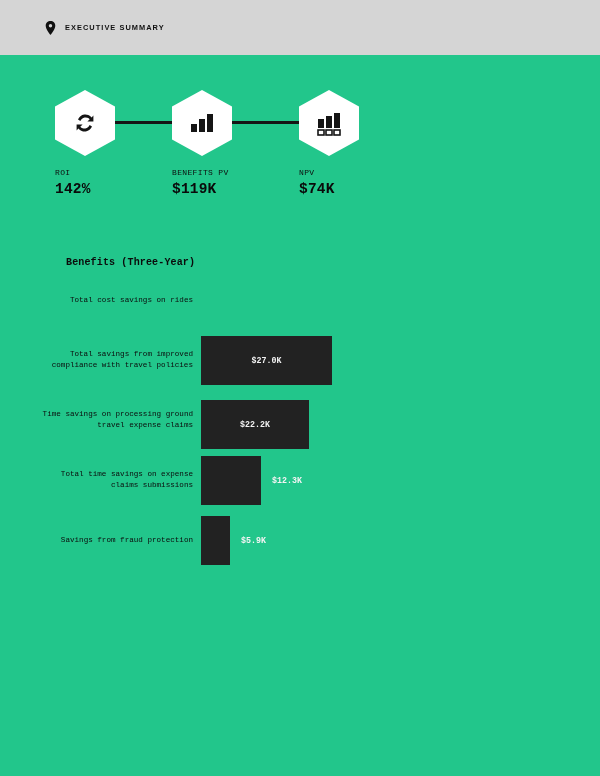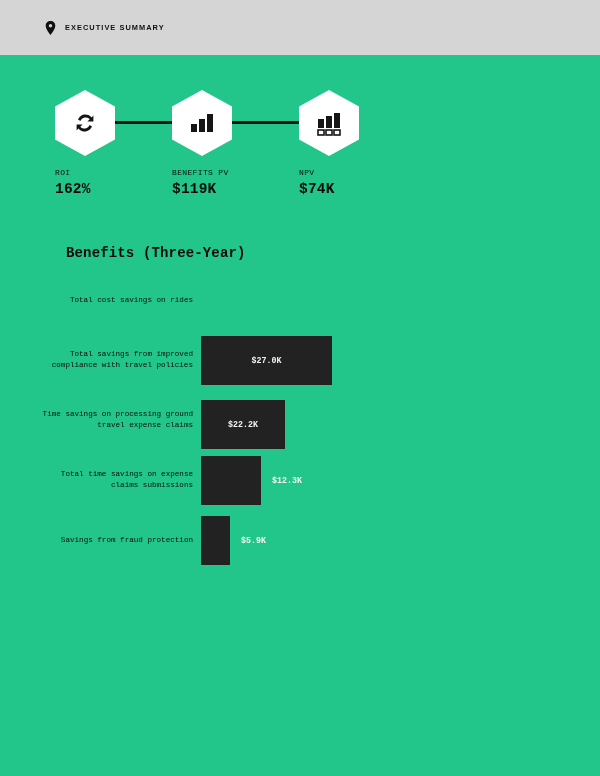--- a/index.html
+++ b/index.html
@@ -112,22 +112,22 @@
   
   #chart-block {
     position: absolute;
     left: 0;
     top: 190px;
     width: 600px;
   }
   #chart-title {
     position: absolute;
     left: 66px;
-    top: 0;
-    font-size: 14px;
+    top: 12px;
+    font-size: 10px;
     font-weight: bold;
     color: #0b0b0b;
     letter-spacing: 0.15px;
     white-space: nowrap;
   }
   #bars {
     position: absolute;
     left: 0;
     top: 25px;
     width: 600px;
@@ -209,21 +209,21 @@
           <div class="hex">
             <span>
               <svg width="26" height="26" viewBox="0 0 26 26" xmlns="http://www.w3.org/2000/svg">
                 <path d="M6.0 9.6 A8 8 0 0 1 19.6 7.4 L21.4 5.6 L21.4 11.6 L15.4 11.6 L17.7 9.3 A5.6 5.6 0 0 0 8.4 10.9 Z" fill="#151515"></path>
                 <path d="M20.0 16.4 A8 8 0 0 1 6.4 18.6 L4.6 20.4 L4.6 14.4 L10.6 14.4 L8.3 16.7 A5.6 5.6 0 0 0 17.6 15.1 Z" fill="#151515"></path>
               </svg>
             </span>
           </div>
         </div>
         <div class="kpi-label">ROI</div>
-        <div class="kpi-value">162%</div>
+        <div class="kpi-value">142%</div>
       </div>
 
       <div class="kpi" style="left:127px;">
         <div class="kpi-hex-wrap">
           <div class="hex">
             <span>
               <svg width="26" height="24" viewBox="0 0 26 24" xmlns="http://www.w3.org/2000/svg">
                 <rect x="2" y="13" width="6" height="8" fill="#151515"></rect>
                 <rect x="10" y="8" width="6" height="13" fill="#151515"></rect>
                 <rect x="18" y="3" width="6" height="18" fill="#151515"></rect>
@@ -266,21 +266,21 @@
             <div class="bar-label">Total savings from improved compliance with travel policies</div>
             <div class="bar-track">
               <div class="bar" style="width: 131px;">
                 <span class="bar-value-in">$27.0K</span>
               </div>
             </div>
           </div>
           <div class="bar-row">
             <div class="bar-label">Time savings on processing ground travel expense claims</div>
             <div class="bar-track">
-              <div class="bar" style="width: 84px; margin-top: 8px;">
+              <div class="bar" style="width: 108px; margin-top: 8px;">
                 <span class="bar-value-in">$22.2K</span>
               </div>
             </div>
           </div>
           <div class="bar-row">
             <div class="bar-label">Total time savings on expense claims submissions</div>
             <div class="bar-track">
               <div class="bar" style="width: 60px;"></div>
               <span class="bar-value-out">$12.3K</span>
             </div>

